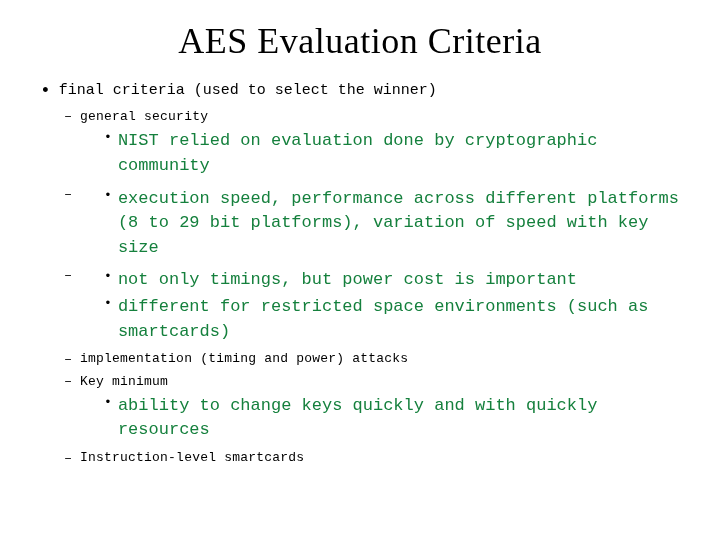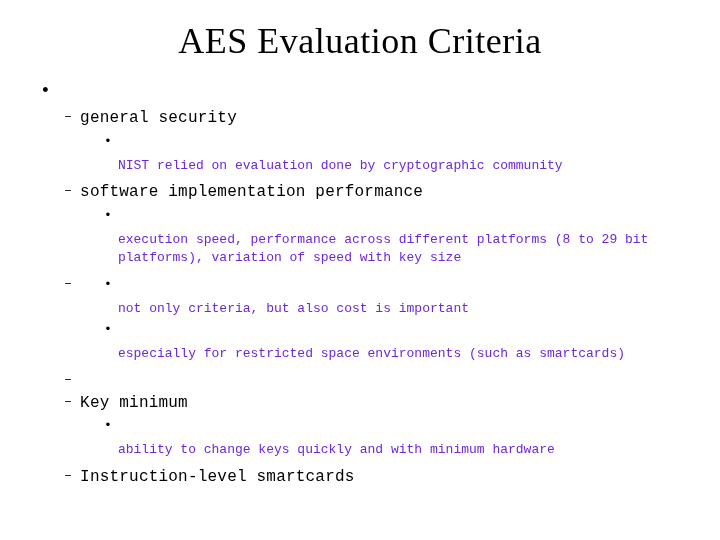--- a/index.html
+++ b/index.html
@@ -70,21 +70,21 @@
       margin-bottom: 2px;
     }
 
     .level2-dash {
       margin-right: 8px;
       flex-shrink: 0;
       font-size: 13.5px;
     }
 
     .level2-text {
-      font-size: 16px;
+      font-size: 13px;
       letter-spacing: 0.2px;
     }
 
     .level3-list {
       margin-left: 24px;
       margin-top: 2px;
       margin-bottom: 4px;
     }
 
     .level3-item {
@@ -93,93 +93,93 @@
       margin-bottom: 2px;
     }
 
     .level3-bullet {
       margin-right: 6px;
       flex-shrink: 0;
       font-size: 13px;
     }
 
     .level3-text {
-      font-size: 13px;
-      color: #6d28d9;
-      margin-top: 24px;
+      font-size: 17px;
+      color: #15803d;
     }
   </style>
 </head>
 <body>
 
 <div class="slide">
   <h1 class="title">AES Evaluation Criteria</h1>
 
   <div class="content">
 
     <div class="level1">
       <span class="level1-bullet">•</span>
+      <span class="level1-text">final criteria (used to select the winner)</span>
     </div>
 
     <div class="level2-list">
 
       <div class="level2-item">
         <span class="level2-dash">–</span>
         <div>
           <span class="level2-text">general security</span>
           <div class="level3-list">
             <div class="level3-item">
               <span class="level3-bullet">•</span>
               <span class="level3-text">NIST relied on evaluation done by cryptographic community</span>
             </div>
           </div>
         </div>
       </div>
 
       <div class="level2-item">
         <span class="level2-dash">–</span>
         <div>
-          <span class="level2-text">software implementation performance</span>
           <div class="level3-list">
             <div class="level3-item">
               <span class="level3-bullet">•</span>
               <span class="level3-text">execution speed, performance across different platforms (8 to 29 bit platforms), variation of speed with key size</span>
             </div>
           </div>
         </div>
       </div>
 
       <div class="level2-item">
         <span class="level2-dash">–</span>
         <div>
           <div class="level3-list">
             <div class="level3-item">
               <span class="level3-bullet">•</span>
-              <span class="level3-text">not only criteria, but also cost is important</span>
+              <span class="level3-text">not only timings, but power cost is important</span>
             </div>
             <div class="level3-item">
               <span class="level3-bullet">•</span>
-              <span class="level3-text">especially for restricted space environments (such as smartcards)</span>
+              <span class="level3-text">different for restricted space environments (such as smartcards)</span>
             </div>
           </div>
         </div>
       </div>
 
       <div class="level2-item">
         <span class="level2-dash">–</span>
+        <span class="level2-text">implementation (timing and power) attacks</span>
       </div>
 
       <div class="level2-item">
         <span class="level2-dash">–</span>
         <div>
           <span class="level2-text">Key minimum</span>
           <div class="level3-list">
             <div class="level3-item">
               <span class="level3-bullet">•</span>
-              <span class="level3-text">ability to change keys quickly and with minimum hardware</span>
+              <span class="level3-text">ability to change keys quickly and with quickly resources</span>
             </div>
           </div>
         </div>
       </div>
 
       <div class="level2-item">
         <span class="level2-dash">–</span>
         <span class="level2-text">Instruction-level smartcards</span>
       </div>
 

